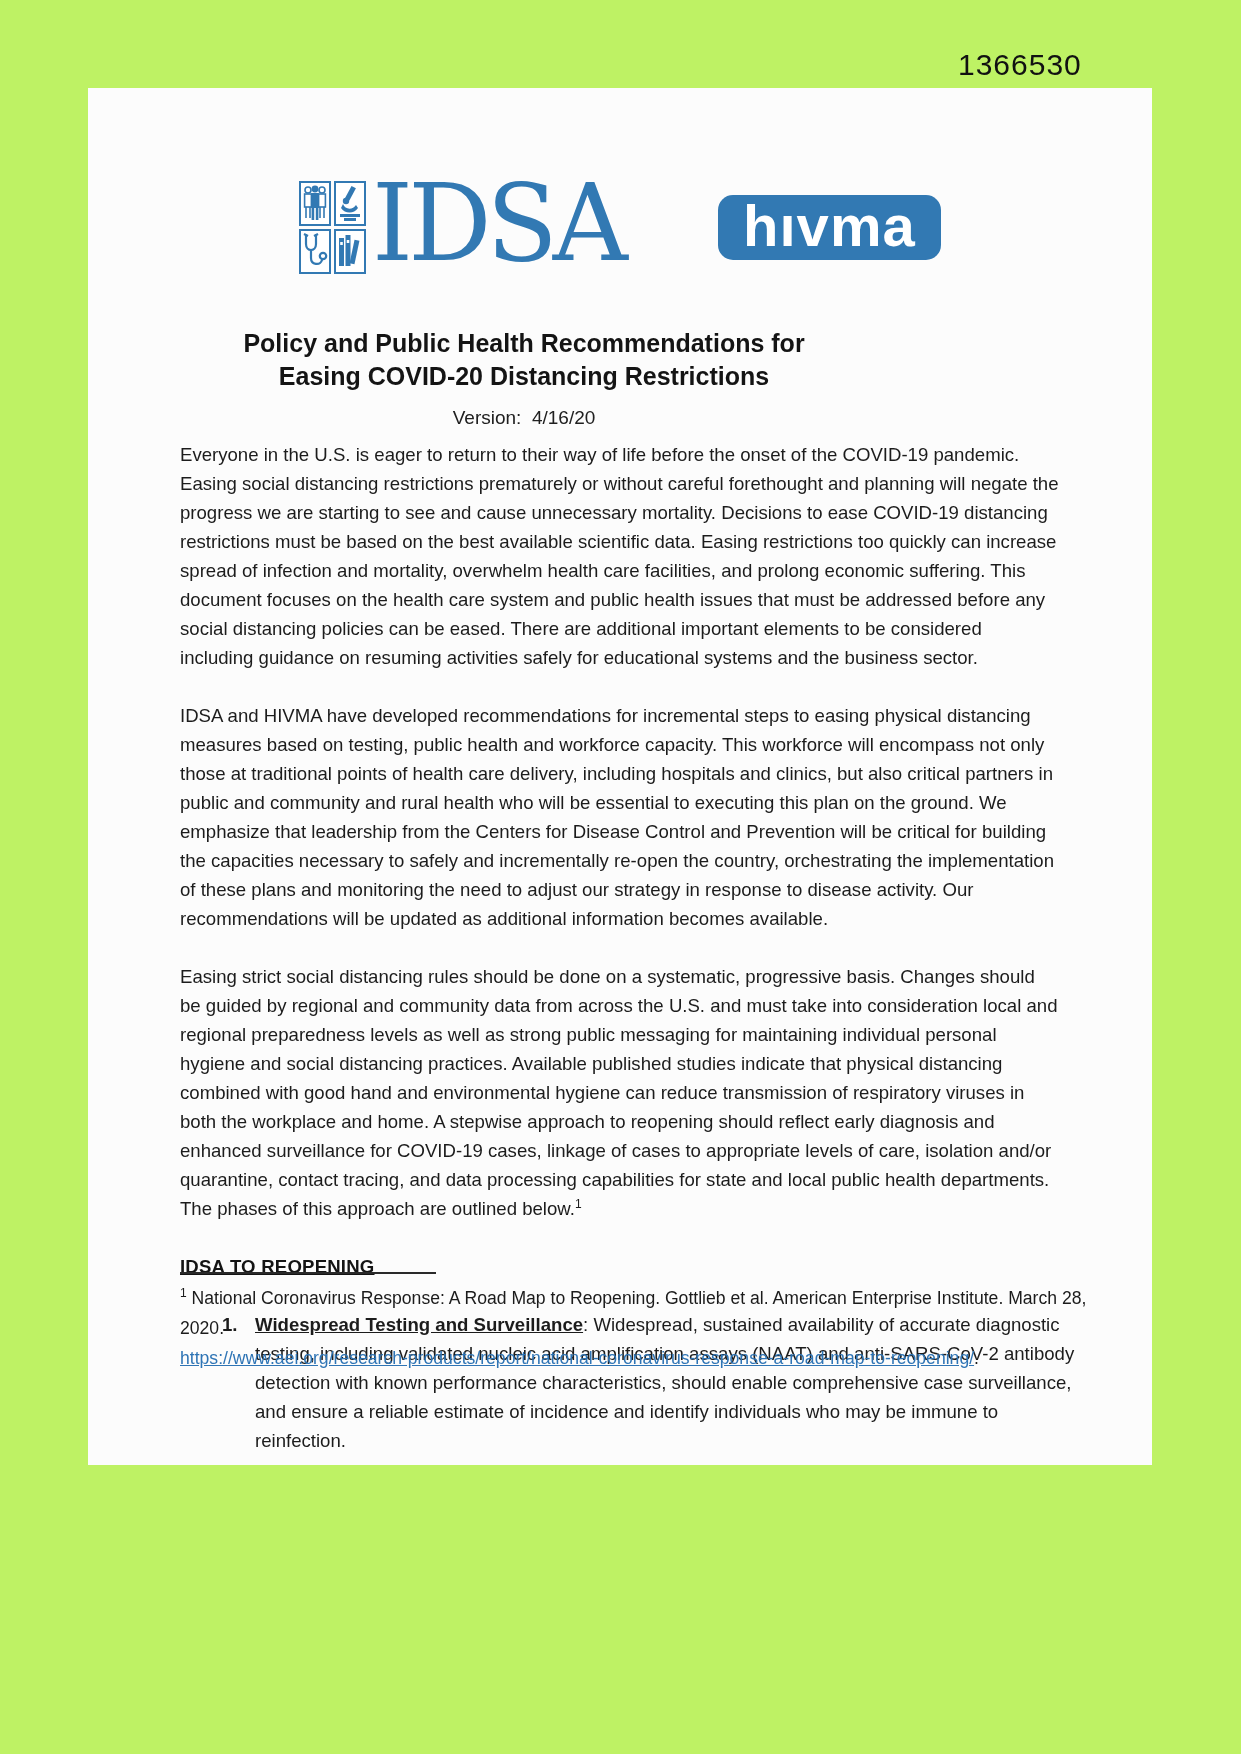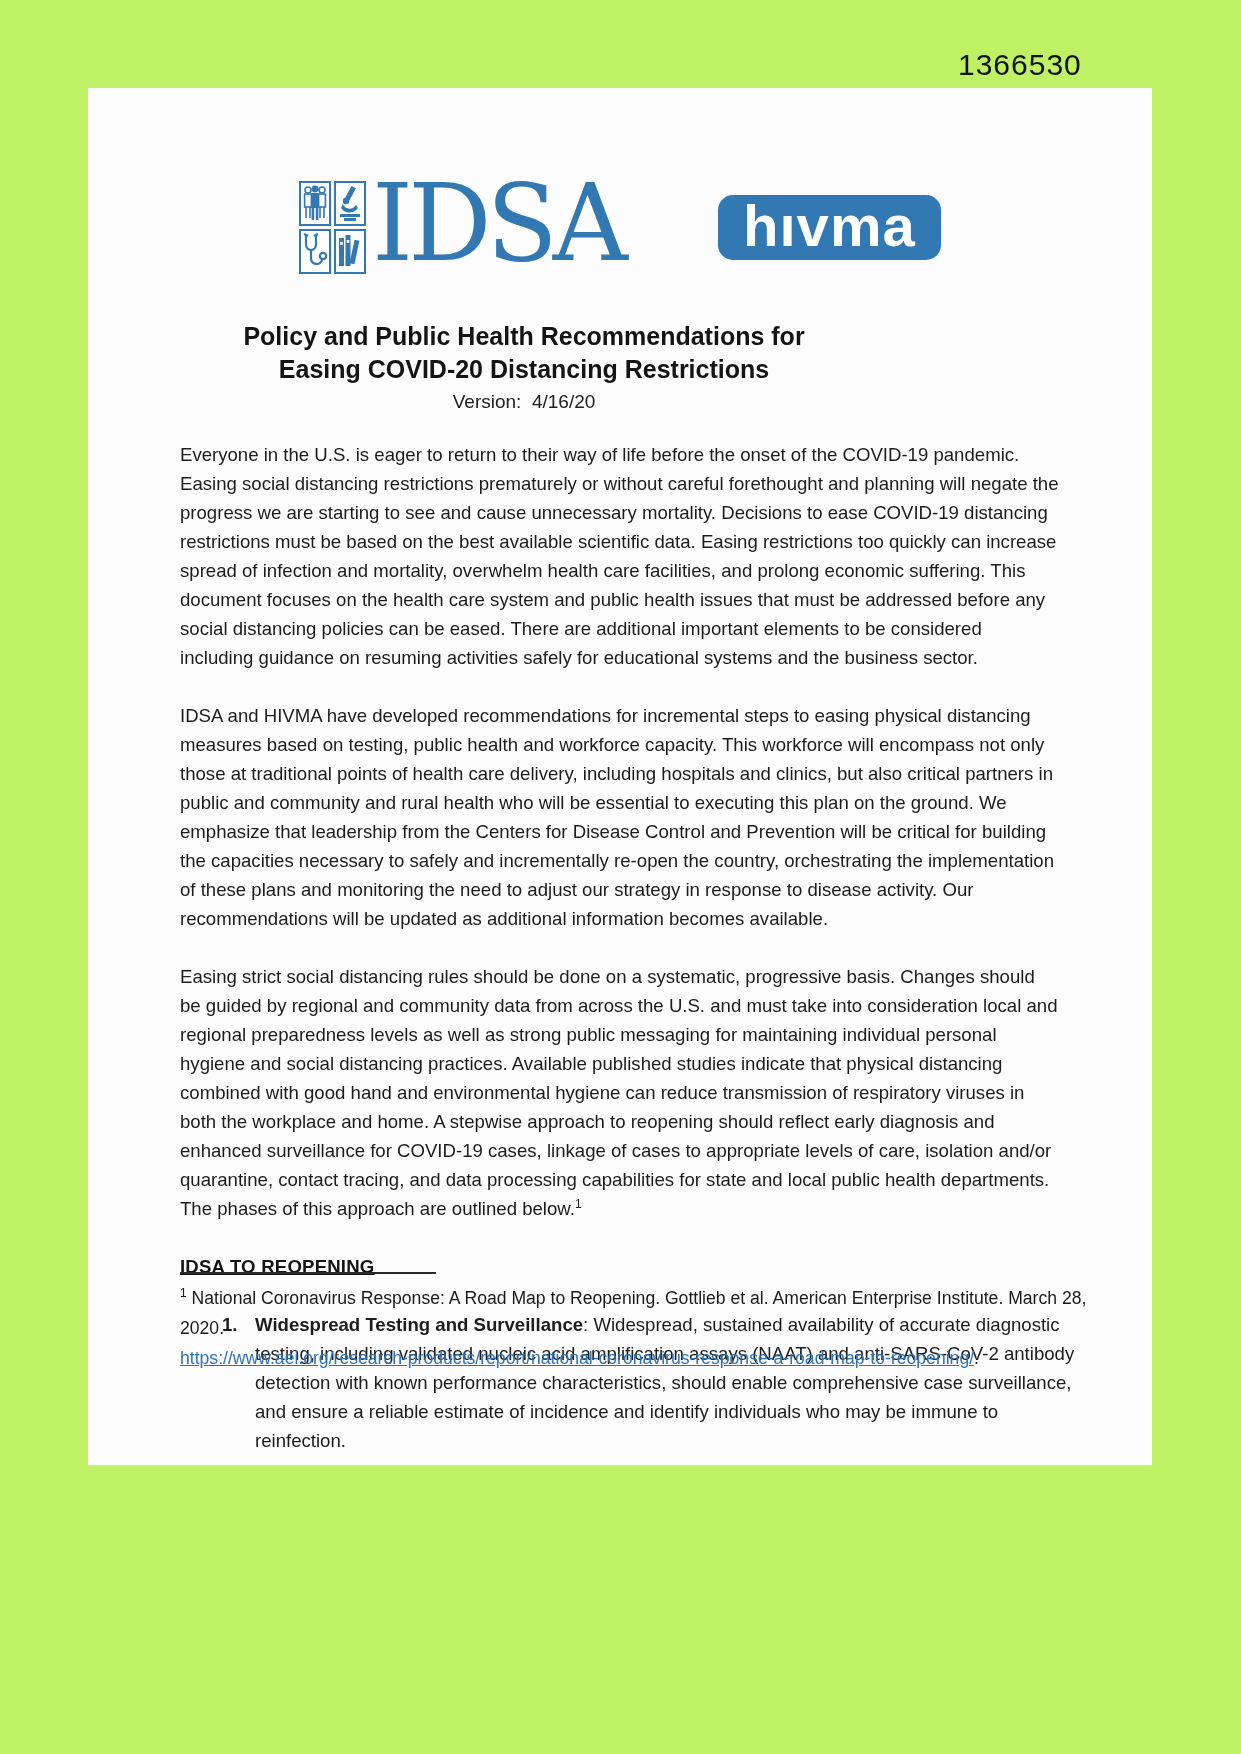--- a/index.html
+++ b/index.html
@@ -37,41 +37,41 @@
   .hivma-logo{
     width:223px;height:65px;background:#3279b3;border-radius:15px;
     display:flex;align-items:center;justify-content:center;
   }
   .hivma-text{
     color:#ffffff;font-size:58px;font-weight:bold;letter-spacing:1px;
     font-family:"Liberation Sans",sans-serif;margin-top:-4px;
   }
   
   .title-block{
-    position:absolute;left:0;top:320px;width:1048px;text-align:center;
+    position:absolute;left:0;top:327px;width:1048px;text-align:center;
   }
   .title-line{font-size:25px;font-weight:bold;line-height:33px;color:#141414;}
-  .version-line{font-size:19px;margin-top:5px;color:#202020;white-space:pre-wrap;}
+  .version-line{font-size:19px;margin-top:14px;color:#202020;white-space:pre-wrap;}
   
   .body-text{
     position:absolute;left:180px;top:440px;width:896px;
     font-size:18.6px;line-height:29px;color:#1c1c1c;text-align:left;
   }
   .body-text p{margin:0 16px 29px 0;}
   .body-text p:last-child{margin-bottom:0;}
   sup{font-size:12px;line-height:0;}
   
   .steps-heading{
     font-weight:bold;text-decoration:underline;letter-spacing:0.2px;
     margin:0 0 29px 0;color:#141414;
   }
   .step-item{display:flex;margin-left:42px;}
   .step-number{font-weight:bold;width:33px;flex:none;}
   .step-text{flex:1;}
-  .step-lead{font-weight:bold;}
+  .step-lead{font-weight:bold;text-decoration:underline;}
   
   .footnote{
     position:absolute;left:180px;top:1272px;width:912px;
     font-size:17.6px;line-height:30px;color:#1b1b1b;
   }
   .footnote-rule{width:256px;border-top:2.5px solid #2a2a2a;margin-bottom:9px;}
   .footnote-link{color:#2e74b5;text-decoration:underline;cursor:pointer;text-align:right;}
 </style>
 </head>
 <body>

